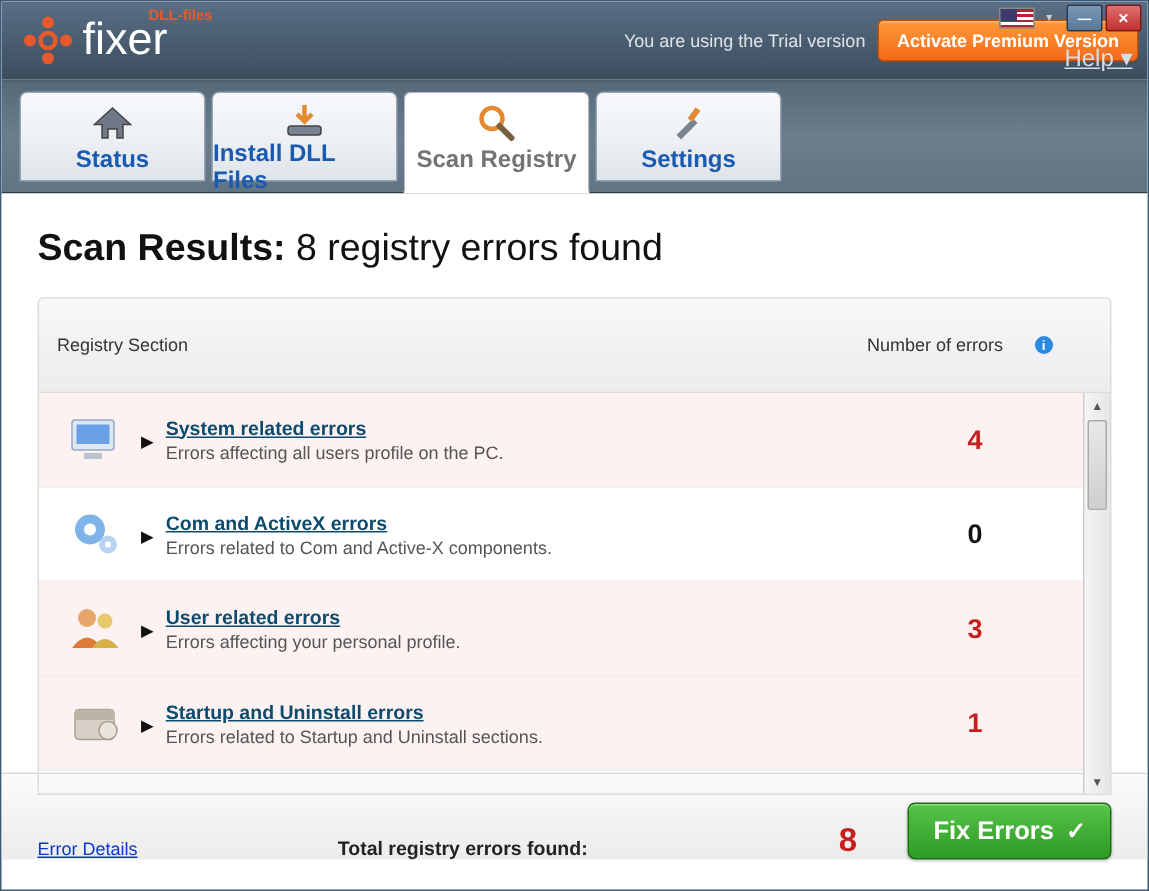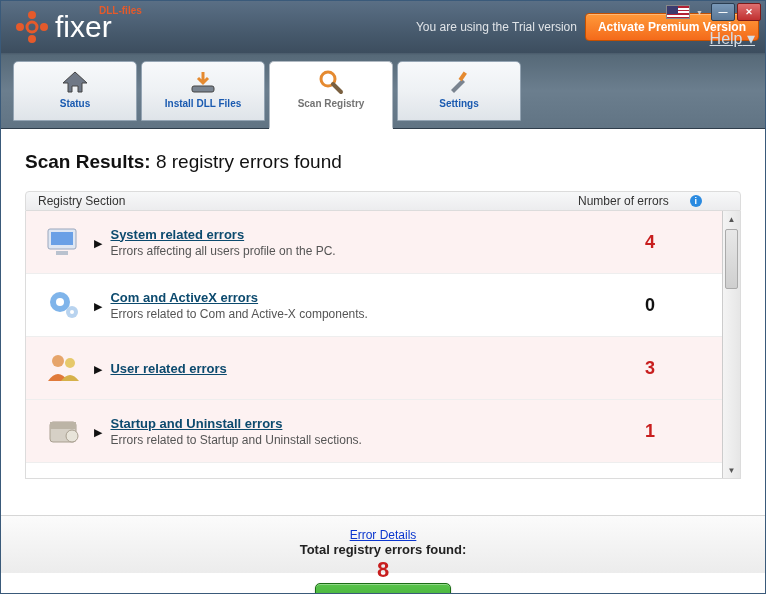--- a/index.html
+++ b/index.html
@@ -34,30 +34,30 @@
     display: flex; gap: 4px; padding: 8px 12px 0 12px; border-bottom: 1px solid #2f3d4b;
   }
   .tab {
     flex: 0 0 124px; height: 60px;
     background: linear-gradient(to bottom, #f7f9fb 0%, #eef1f4 50%, #dfe4e9 100%);
     border: 1px solid #94a4b3; border-radius: 5px 5px 0 0;
     display: flex; flex-direction: column; align-items: center; justify-content: flex-start;
     padding-top: 6px; cursor: pointer; position: relative;
   }
   .tab .ticon { height: 28px; display: flex; align-items: center; justify-content: center; }
-  .tab .tlabel { color: #1a5ab0; font-weight: 600; font-size: 10px; margin-top: 2px; }
+  .tab .tlabel { color: #1a5ab0; font-weight: 600; font-size: 16px; margin-top: 2px; }
   .tab.active {
     background: #fff; border-color: #b0b9c2; border-bottom: 2px solid #fff; z-index: 2; height: 68px; margin-bottom: -8px;
   }
   .tab.active .tlabel { color: #737373; font-weight: 700; }
   .content { padding: 22px 24px 12px 24px; background: #fff; height: 386px; position: relative; }
-  .results-title { font-size: 19px; color: #111; font-family: "Segoe UI Semibold","Segoe UI",sans-serif; }
+  .results-title { font-size: 25px; color: #111; font-family: "Segoe UI Semibold","Segoe UI",sans-serif; }
   .results-title b { font-weight: 700; }
   .cols-header {
-    display: flex; margin-top: 18px; padding: 2px 12px;
+    display: flex; margin-top: 18px; padding: 24px 12px;
     background: linear-gradient(#f7f8f9, #ececee); border: 1px solid #dcdcdc; border-radius: 4px 4px 0 0;
     font-size: 12px; color: #333; justify-content: space-between;
   }
   .cols-header .c1 { flex: 1; }
   .cols-header .c2 { width: 150px; display: flex; align-items: center; gap: 21px; }
   .info-ic { width: 12px; height: 12px; border-radius: 50%; background: #2a8ae0; color: #fff; font-size: 9px; display:inline-flex; align-items:center; justify-content:center; font-weight:bold; }
   .list-wrap { border: 1px solid #dcdcdc; border-top: none; height: 268px; display: flex; }
   .list { flex: 1; overflow: hidden; }
   .row {
     display: flex; align-items: center; padding: 10px 12px 10px 14px;
@@ -71,21 +71,21 @@
   .row .desc { color: #555; font-size: 12px; margin-top: 2px; }
   .row .count { width: 120px; text-align: center; font-size: 18px; font-weight: 700; }
   .row .count.red { color: #c81e1e; }
   .row .count.zero { color: #111; }
   .scrollbar { width: 18px; background: linear-gradient(to right,#f4f4f4,#e6e6e6); border-left:1px solid #ccc; position:relative; }
   .scrollbar .arrow { height:16px; display:flex;align-items:center;justify-content:center;font-size:8px;color:#555;cursor:pointer; }
   .scrollbar .thumb { position:absolute; top:18px; left:2px; right:2px; height:60px; background:linear-gradient(#e8e8e8,#cfcfcf);border:1px solid #aaa;border-radius:2px; }
   .footer {
     height: 58px; border-top: 1px solid #d6d6d6;
     background: linear-gradient(#fbfbfb,#ececec);
-    display: flex; align-items: center; padding: 12px 24px; flex-direction: column;
+    display: flex; align-items: flex-end; padding: 0 24px;
   }
   .footer .elink { color: #0b36ce; text-decoration: underline; font-size: 12px; cursor:pointer; }
   .footer .mid { flex:1; text-align:center; font-weight:600; font-size:13px; color:#222; }
   .footer .total { width: 80px; text-align:center; font-size: 22px; font-weight: 800; color: #c81e1e; }
   .fix-btn {
     background: linear-gradient(#58c34a,#2e9b25);
     border: 1px solid #1a6d14; border-radius: 5px;
     color: #fff; font-weight: 700; font-size: 17px;
     padding: 8px 16px; cursor: pointer; display:flex;align-items:center;gap:8px;
     box-shadow: inset 0 1px rgba(255,255,255,0.35), 0 1px 2px rgba(0,0,0,0.25);
@@ -220,20 +220,21 @@
             <svg width="40" height="38" viewBox="0 0 40 38">
                 <circle cx="14" cy="12" r="6" fill="#e6a56b"></circle>
                 <path d="M4 32 q10 -14 20 0 z" fill="#e07a3a"></path>
                 <circle cx="26" cy="14" r="5" fill="#e6c96b"></circle>
                 <path d="M17 32 q9 -12 18 0 z" fill="#d6b14a"></path>
               </svg>
           </div>
           <div class="chev">▶</div>
           <div class="text">
             <div class="link">User related errors</div>
+            <div class="desc">Errors affecting your personal profile.</div>
           </div>
           <div class="count red">3</div>
         </div>
 
         <div class="row err">
           <div class="icon">
             <svg width="40" height="38" viewBox="0 0 40 38">
                 <rect x="6" y="10" width="26" height="20" rx="3" fill="#d6d0c6" stroke="#a89f90"></rect>
                 <rect x="6" y="10" width="26" height="7" fill="#bcb4a6"></rect>
                 <circle cx="28" cy="24" r="6" fill="#e8e4da" stroke="#a89f90"></circle>

